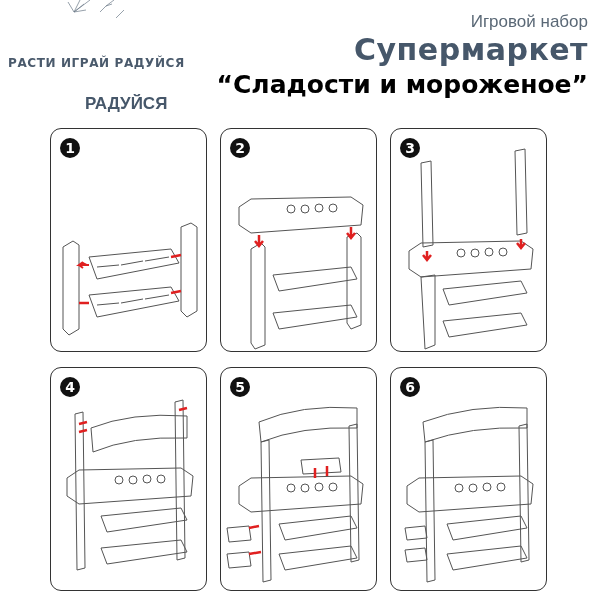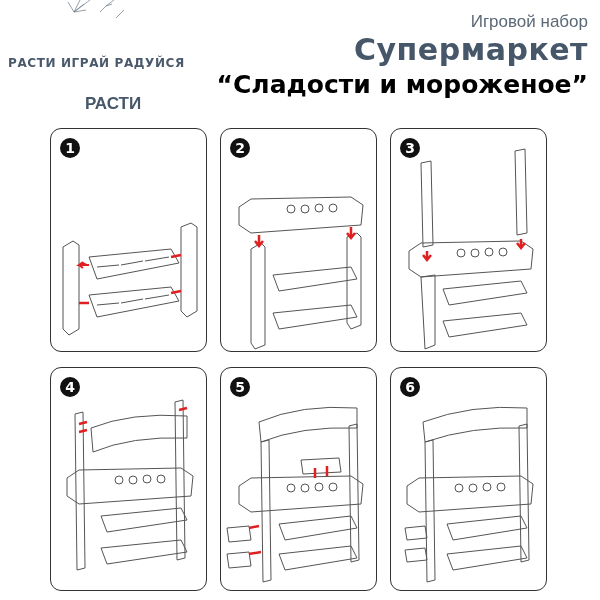--- a/index.html
+++ b/index.html
@@ -34,21 +34,21 @@
       <line x1="54" y1="14" x2="58" y2="10"></line>
         <line x1="54" y1="14" x2="50" y2="18"></line>
     </g>
   </svg>
   <div class="logo-tag">РАСТИ ИГРАЙ РАДУЙСЯ</div>
 </div>
 
 <div class="subtitle">Игровой набор</div>
 <div class="title1">Супермаркет</div>
 <div class="title2">“Сладости и мороженое”</div>
-<div class="section">РАСТИ</div>
+<div class="section">РАДУЙСЯ</div>
 
 <div class="panel" style="left:50px;top:128px;">
   <div class="illus">
     <svg viewBox="0 0 157 224">
       <g stroke="#555" stroke-width="1" fill="none">
         <path d="M12 118 L22 112 L28 116 L28 200 L18 206 L12 200 Z"></path>
         <path d="M130 98 L140 94 L146 98 L146 182 L136 188 L130 182 Z"></path>
         <path d="M38 128 L120 120 L128 134 L46 150 Z"></path>
         <path d="M46 138 L68 136 M70 136 L92 132 M94 132 L118 128"></path>
         <path d="M38 166 L120 158 L128 172 L46 188 Z"></path>

